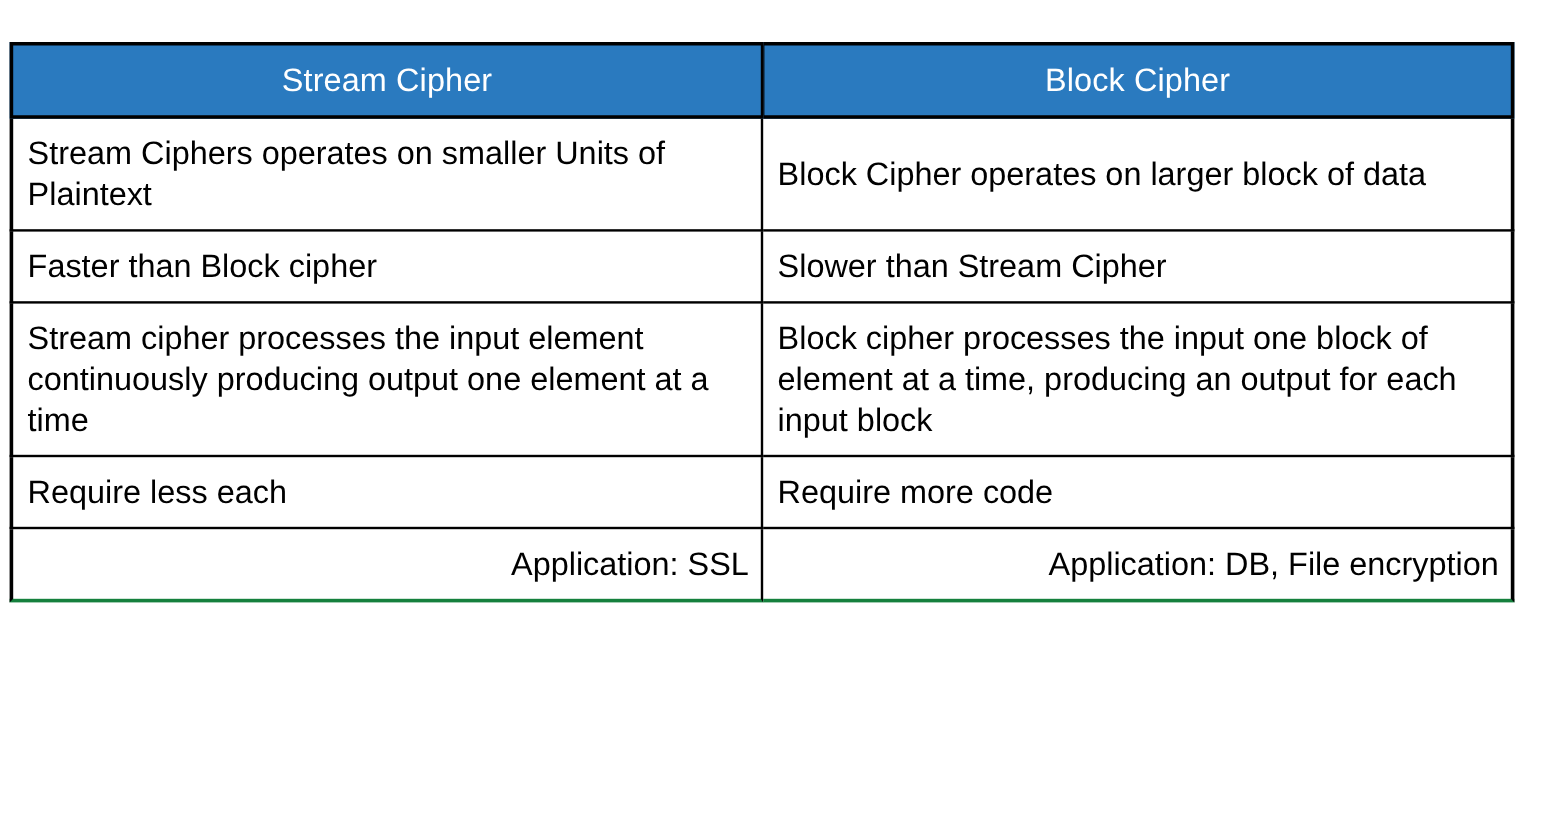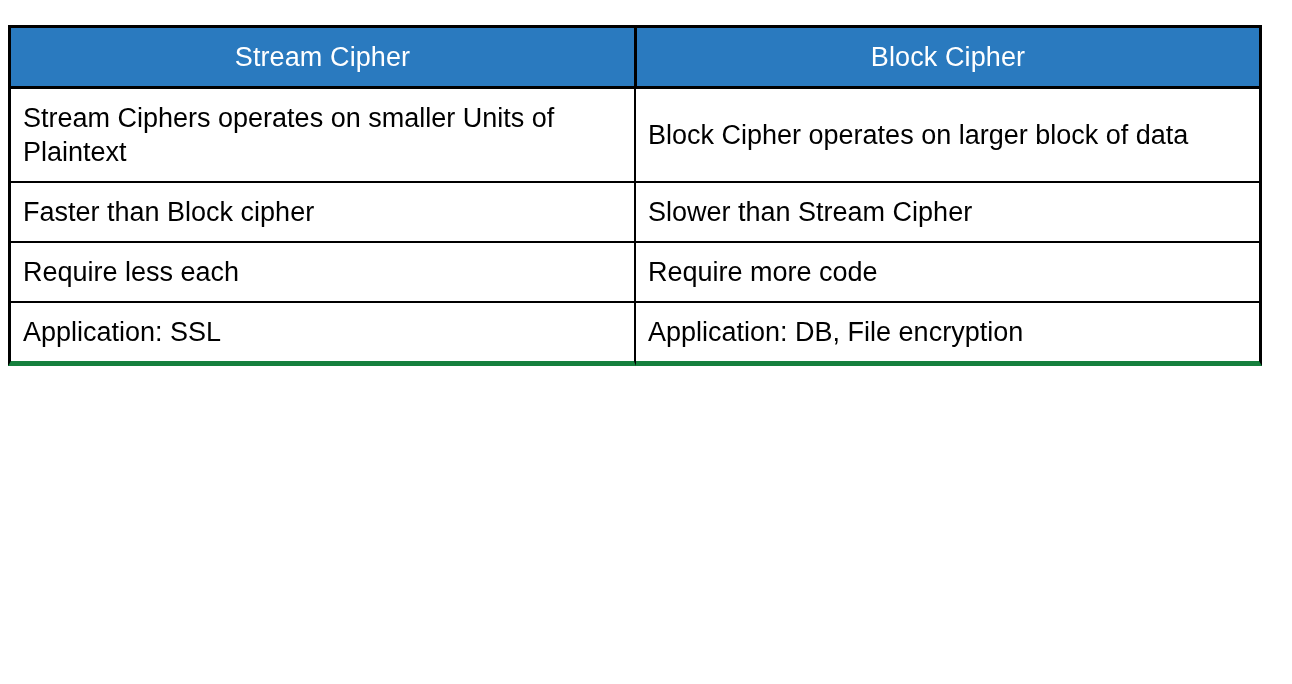--- a/index.html
+++ b/index.html
@@ -10,21 +10,21 @@
     width: 1292px;
     height: 684px;
     background: #ffffff;
     font-family: "Liberation Sans", sans-serif;
     overflow: hidden;
   }
 
   #comparison-table {
     position: absolute;
     left: 8px;
-    top: 25px;
+    top: 35px;
     width: 1254px;
     border-collapse: separate;
     border-spacing: 0;
     table-layout: fixed;
   }
 
   #comparison-table col.col-left  { width: 628px; }
   #comparison-table col.col-right { width: 626px; }
 
   
@@ -65,21 +65,22 @@
   }
   .body-row td.c-left {
     border-left: 3px solid #000000;
     border-right: 2px solid #000000;
   }
   .body-row td.c-right {
     border-right: 3px solid #000000;
     margin-top: 39px;
   }
   .body-row:last-child td {
-    border-bottom: 5px solid #15803d;
+    border-bottom: 3px solid #15803d;
+    text-align: right;
   }
 
   .cell-text { display: block; white-space: pre-line; }
 </style>
 </head>
 <body>
 
 <table id="comparison-table">
   <colgroup>
     <col class="col-left">
@@ -104,20 +105,28 @@
 
     <tr class="body-row">
       <td class="c-left">
         <span class="cell-text">Faster than Block cipher</span>
       </td>
       <td class="c-right">
         <span class="cell-text">Slower than Stream Cipher</span>
       </td>
     </tr>
 
+    <tr class="body-row">
+      <td class="c-left">
+        <span class="cell-text">Stream cipher processes the input element continuously producing output one element at a time</span>
+      </td>
+      <td class="c-right">
+        <span class="cell-text">Block cipher processes the input one block of element at a time, producing an output for each input block</span>
+      </td>
+    </tr>
 
     <tr class="body-row">
       <td class="c-left">
         <span class="cell-text">Require less each</span>
       </td>
       <td class="c-right">
         <span class="cell-text">Require more code</span>
       </td>
     </tr>
 

